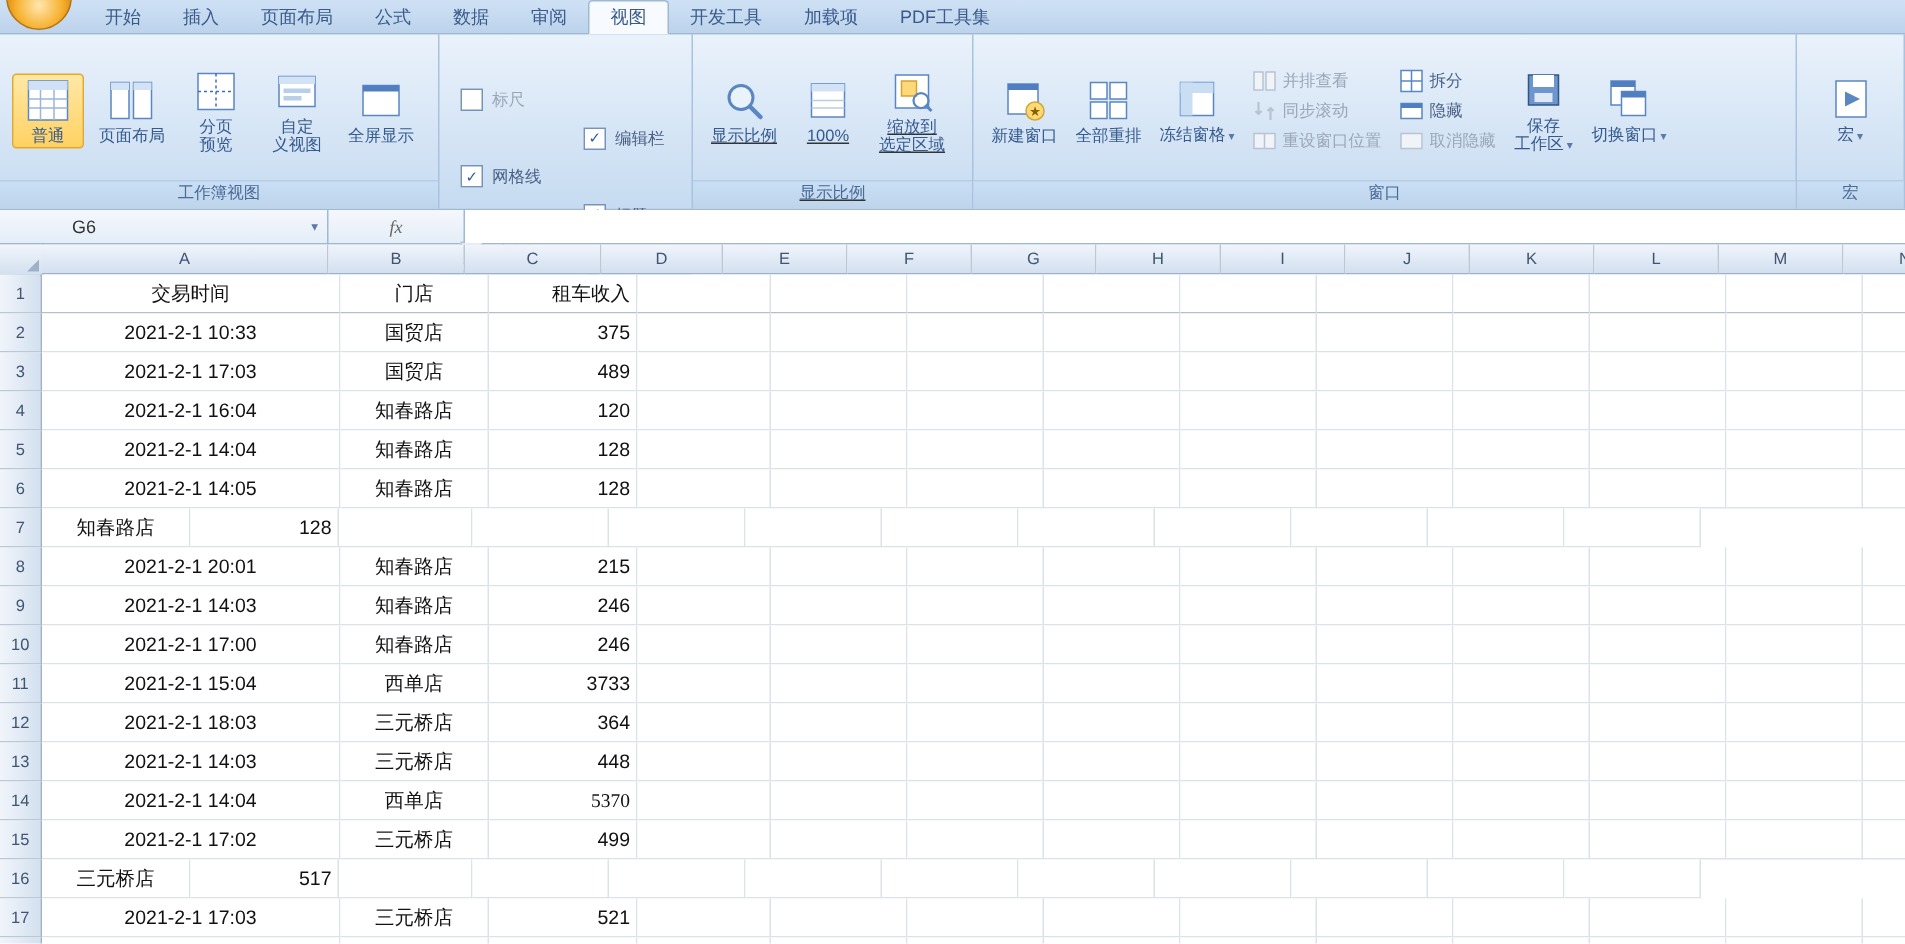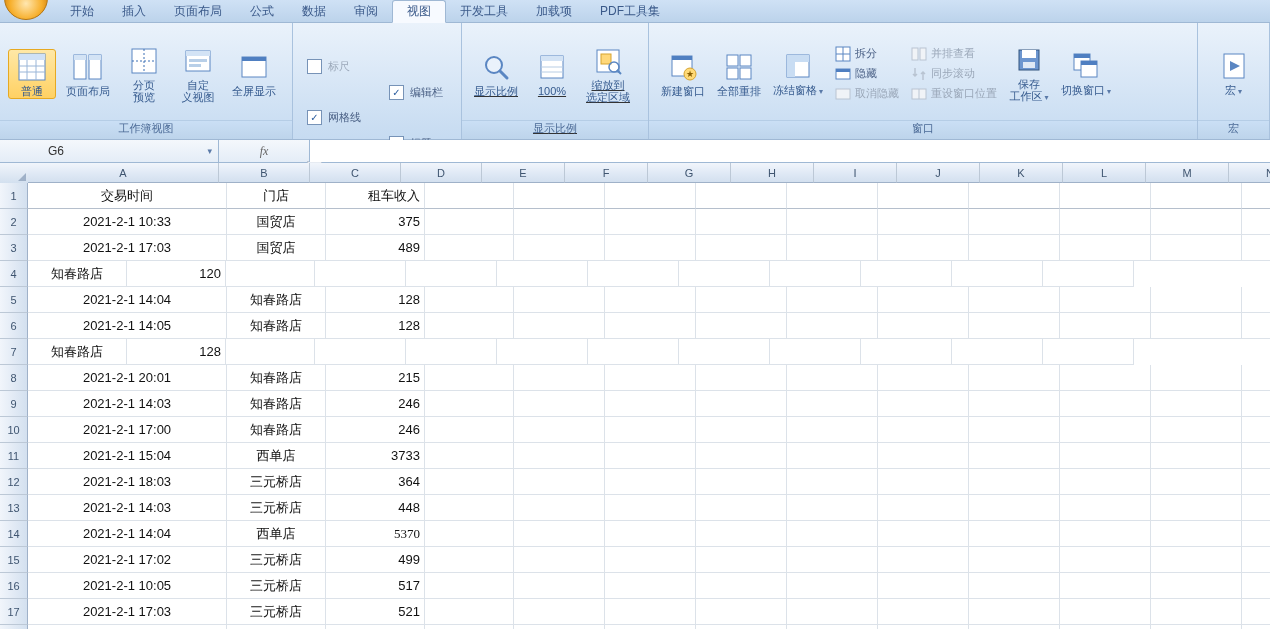--- a/index.html
+++ b/index.html
@@ -238,20 +238,48 @@
         <span class="ico">
             <svg width="30" height="30">
               <rect x="4" y="4" width="22" height="22" fill="#fff" stroke="#5a86c2"></rect>
               <rect x="4" y="4" width="8" height="22" fill="#c9ddf3"></rect>
               <rect x="4" y="4" width="22" height="7" fill="#c9ddf3"></rect>
             </svg>
           </span>
         <span class="lbl"><span>冻结窗格</span><span class="dd-arrow">▾</span></span>
       </div>
       <div class="win-col">
+        <div class="win-item disabled">
+            <span class="small-ico">
+              <svg width="16" height="16">
+                <rect x="1" y="2" width="6" height="12" fill="#f0f3f7" stroke="#b9c4d2"></rect>
+                <rect x="9" y="2" width="6" height="12" fill="#f0f3f7" stroke="#b9c4d2"></rect>
+              </svg>
+            </span>
+            <span>并排查看</span>
+          </div>
+        <div class="win-item disabled">
+            <span class="small-ico">
+              <svg width="16" height="16">
+                <path d="M4 2 L4 10 M2 8 L4 10 L6 8 M12 14 L12 6 M10 8 L12 6 L14 8" fill="none" stroke="#b9c4d2" stroke-width="1.5"></path>
+              </svg>
+            </span>
+            <span>同步滚动</span>
+          </div>
+        <div class="win-item disabled">
+            <span class="small-ico">
+              <svg width="16" height="16">
+                <rect x="1" y="3" width="14" height="10" fill="#f0f3f7" stroke="#b9c4d2"></rect>
+                <line x1="8" y1="3" x2="8" y2="13" stroke="#b9c4d2"></line>
+              </svg>
+            </span>
+            <span>重设窗口位置</span>
+          </div>
+      </div>
+      <div class="win-col">
         <div class="win-item">
             <span class="small-ico">
               <svg width="16" height="16">
                 <rect x="1" y="1" width="14" height="14" fill="#fff" stroke="#5a86c2"></rect>
                 <line x1="8" y1="1" x2="8" y2="15" stroke="#5a86c2"></line>
                 <line x1="1" y1="8" x2="15" y2="8" stroke="#5a86c2"></line>
               </svg>
             </span>
             <span>拆分</span>
           </div>
@@ -264,48 +292,20 @@
             </span>
             <span>隐藏</span>
           </div>
         <div class="win-item disabled">
             <span class="small-ico">
               <svg width="16" height="16">
                 <rect x="1" y="3" width="14" height="10" fill="#f0f3f7" stroke="#b9c4d2"></rect>
               </svg>
             </span>
             <span>取消隐藏</span>
-          </div>
-      </div>
-      <div class="win-col">
-        <div class="win-item disabled">
-            <span class="small-ico">
-              <svg width="16" height="16">
-                <rect x="1" y="2" width="6" height="12" fill="#f0f3f7" stroke="#b9c4d2"></rect>
-                <rect x="9" y="2" width="6" height="12" fill="#f0f3f7" stroke="#b9c4d2"></rect>
-              </svg>
-            </span>
-            <span>并排查看</span>
-          </div>
-        <div class="win-item disabled">
-            <span class="small-ico">
-              <svg width="16" height="16">
-                <path d="M4 2 L4 10 M2 8 L4 10 L6 8 M12 14 L12 6 M10 8 L12 6 L14 8" fill="none" stroke="#b9c4d2" stroke-width="1.5"></path>
-              </svg>
-            </span>
-            <span>同步滚动</span>
-          </div>
-        <div class="win-item disabled">
-            <span class="small-ico">
-              <svg width="16" height="16">
-                <rect x="1" y="3" width="14" height="10" fill="#f0f3f7" stroke="#b9c4d2"></rect>
-                <line x1="8" y1="3" x2="8" y2="13" stroke="#b9c4d2"></line>
-              </svg>
-            </span>
-            <span>重设窗口位置</span>
           </div>
       </div>
       <div class="rb-btn">
         <span class="ico">
             <svg width="30" height="30">
               <rect x="5" y="5" width="20" height="20" fill="#6d96cf" stroke="#33557f"></rect>
               <rect x="8" y="5" width="14" height="8" fill="#fff"></rect>
               <rect x="9" y="17" width="12" height="6" fill="#dfe9f5"></rect>
             </svg>
           </span>
@@ -433,20 +433,21 @@
         <div class="cell" style="width: 82px;"></div>
         <div class="cell" style="width: 82px;"></div>
         <div class="cell" style="width: 82px;"></div>
         <div class="cell" style="width: 82px;"></div>
         <div class="cell" style="width: 82px;"></div>
         <div class="cell" style="width: 82px;"></div>
         <div class="cell" style="width: 82px;"></div>
         <div class="cell" style="width: 82px;"></div>
       </div>
       <div class="cellrow">
+        <div class="cell colA" style="width: 190px;">2021-2-1 16:04</div>
         <div class="cell colB" style="width: 90px;">知春路店</div>
         <div class="cell colC" style="width: 90px;">120</div>
         <div class="cell" style="width: 80px;"></div>
         <div class="cell" style="width: 82px;"></div>
         <div class="cell" style="width: 82px;"></div>
         <div class="cell" style="width: 82px;"></div>
         <div class="cell" style="width: 82px;"></div>
         <div class="cell" style="width: 82px;"></div>
         <div class="cell" style="width: 82px;"></div>
         <div class="cell" style="width: 82px;"></div>
@@ -611,21 +612,20 @@
         <div class="cell" style="width: 82px;"></div>
         <div class="cell" style="width: 82px;"></div>
         <div class="cell" style="width: 82px;"></div>
         <div class="cell" style="width: 82px;"></div>
         <div class="cell" style="width: 82px;"></div>
         <div class="cell" style="width: 82px;"></div>
         <div class="cell" style="width: 82px;"></div>
         <div class="cell" style="width: 82px;"></div>
       </div>
       <div class="cellrow">
-        <div class="cell colA" style="width: 190px;">2021-2-1 10:05</div>
         <div class="cell colB" style="width: 90px;">三元桥店</div>
         <div class="cell colC" style="width: 90px;">517</div>
         <div class="cell" style="width: 80px;"></div>
         <div class="cell" style="width: 82px;"></div>
         <div class="cell" style="width: 82px;"></div>
         <div class="cell" style="width: 82px;"></div>
         <div class="cell" style="width: 82px;"></div>
         <div class="cell" style="width: 82px;"></div>
         <div class="cell" style="width: 82px;"></div>
         <div class="cell" style="width: 82px;"></div>

